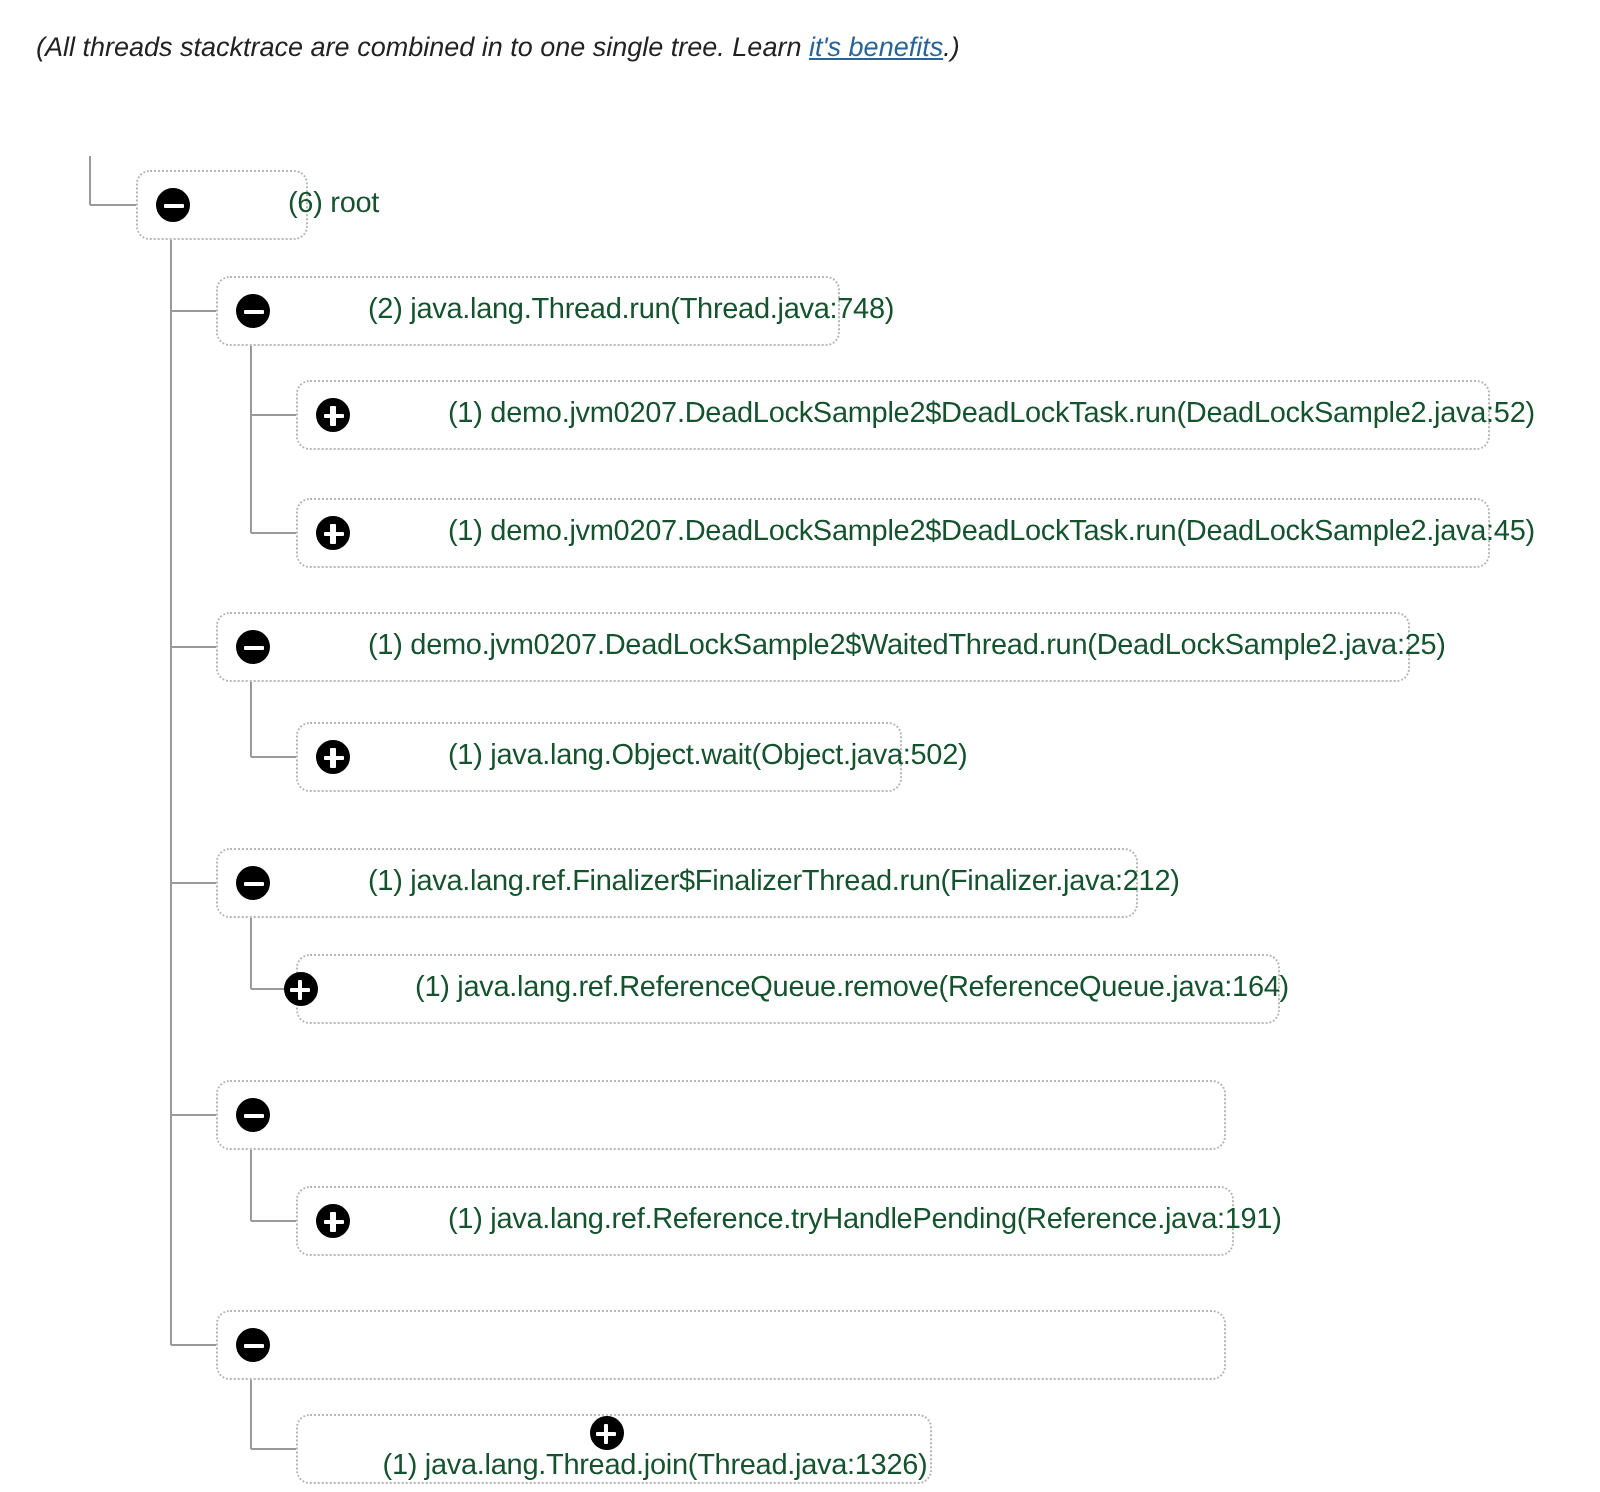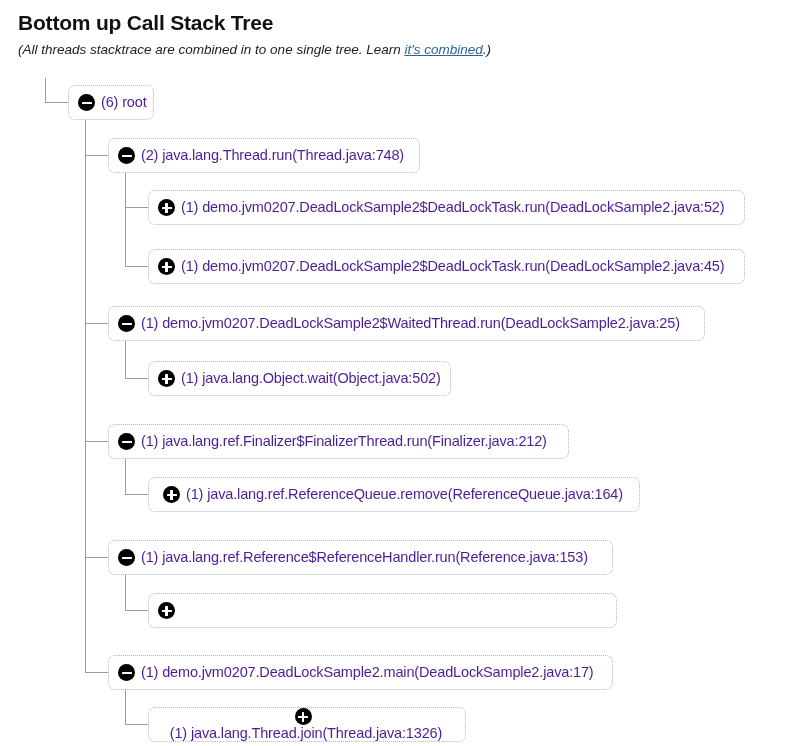--- a/index.html
+++ b/index.html
@@ -101,30 +101,30 @@
     left: 7.25px;
     top: 3.75px;
     width: 2.5px;
     height: 10px;
     background: #ffffff;
     border-radius: 0.5px;
   }
   .node .label {
     font-size: 14.5px;
     line-height: 17px;
-    color: #4c1d95;
+    color: #14532d;
     letter-spacing: -0.15px;
+    margin-left: 43px;
   }
 </style>
 </head>
 <body>
 
 <div id="header">
-  <h1 id="page-title">Bottom up Call Stack Tree</h1>
-  <div id="page-subtitle"><span>(All threads stacktrace are combined in to one single tree. Learn </span><a href="#">it's combined</a><span>.)</span></div>
+  <div id="page-subtitle"><span>(All threads stacktrace are combined in to one single tree. Learn </span><a href="#">it's benefits</a><span>.)</span></div>
 </div>
 
 <div id="tree-canvas">
   <svg id="connectors" width="800" height="746" viewBox="0 0 800 746">
       <line x1="45" y1="78" x2="45" y2="102.5" stroke="#9a9a9a" stroke-width="1" shape-rendering="crispEdges"></line>
       <line x1="45" y1="102.5" x2="68" y2="102.5" stroke="#9a9a9a" stroke-width="1" shape-rendering="crispEdges"></line>
       <line x1="85.5" y1="120" x2="85.5" y2="672.5" stroke="#9a9a9a" stroke-width="1" shape-rendering="crispEdges"></line>
       <line x1="85.5" y1="155.5" x2="108" y2="155.5" stroke="#9a9a9a" stroke-width="1" shape-rendering="crispEdges"></line>
       <line x1="85.5" y1="323.5" x2="108" y2="323.5" stroke="#9a9a9a" stroke-width="1" shape-rendering="crispEdges"></line>
       <line x1="85.5" y1="441.5" x2="108" y2="441.5" stroke="#9a9a9a" stroke-width="1" shape-rendering="crispEdges"></line>
@@ -169,26 +169,25 @@
     <div class="node" style="left: 108px; top: 424px; width: 461px;">
       <span class="toggle"></span>
       <span class="label">(1) java.lang.ref.Finalizer$FinalizerThread.run(Finalizer.java:212)</span>
     </div>
     <div class="node" style="left: 148px; top: 477px; width: 492px; justify-content: center;">
       <span class="toggle plus"></span>
       <span class="label">(1) java.lang.ref.ReferenceQueue.remove(ReferenceQueue.java:164)</span>
     </div>
     <div class="node" style="left: 108px; top: 540px; width: 505px;">
       <span class="toggle"></span>
-      <span class="label">(1) java.lang.ref.Reference$ReferenceHandler.run(Reference.java:153)</span>
     </div>
     <div class="node" style="left: 148px; top: 593px; width: 469px;">
       <span class="toggle plus"></span>
+      <span class="label">(1) java.lang.ref.Reference.tryHandlePending(Reference.java:191)</span>
     </div>
     <div class="node" style="left: 108px; top: 655px; width: 505px;">
       <span class="toggle"></span>
-      <span class="label">(1) demo.jvm0207.DeadLockSample2.main(DeadLockSample2.java:17)</span>
     </div>
     <div class="node" style="left: 148px; top: 707px; width: 318px; flex-direction: column;">
       <span class="toggle plus"></span>
       <span class="label">(1) java.lang.Thread.join(Thread.java:1326)</span>
     </div>
   </div>
 
 </body></html>

